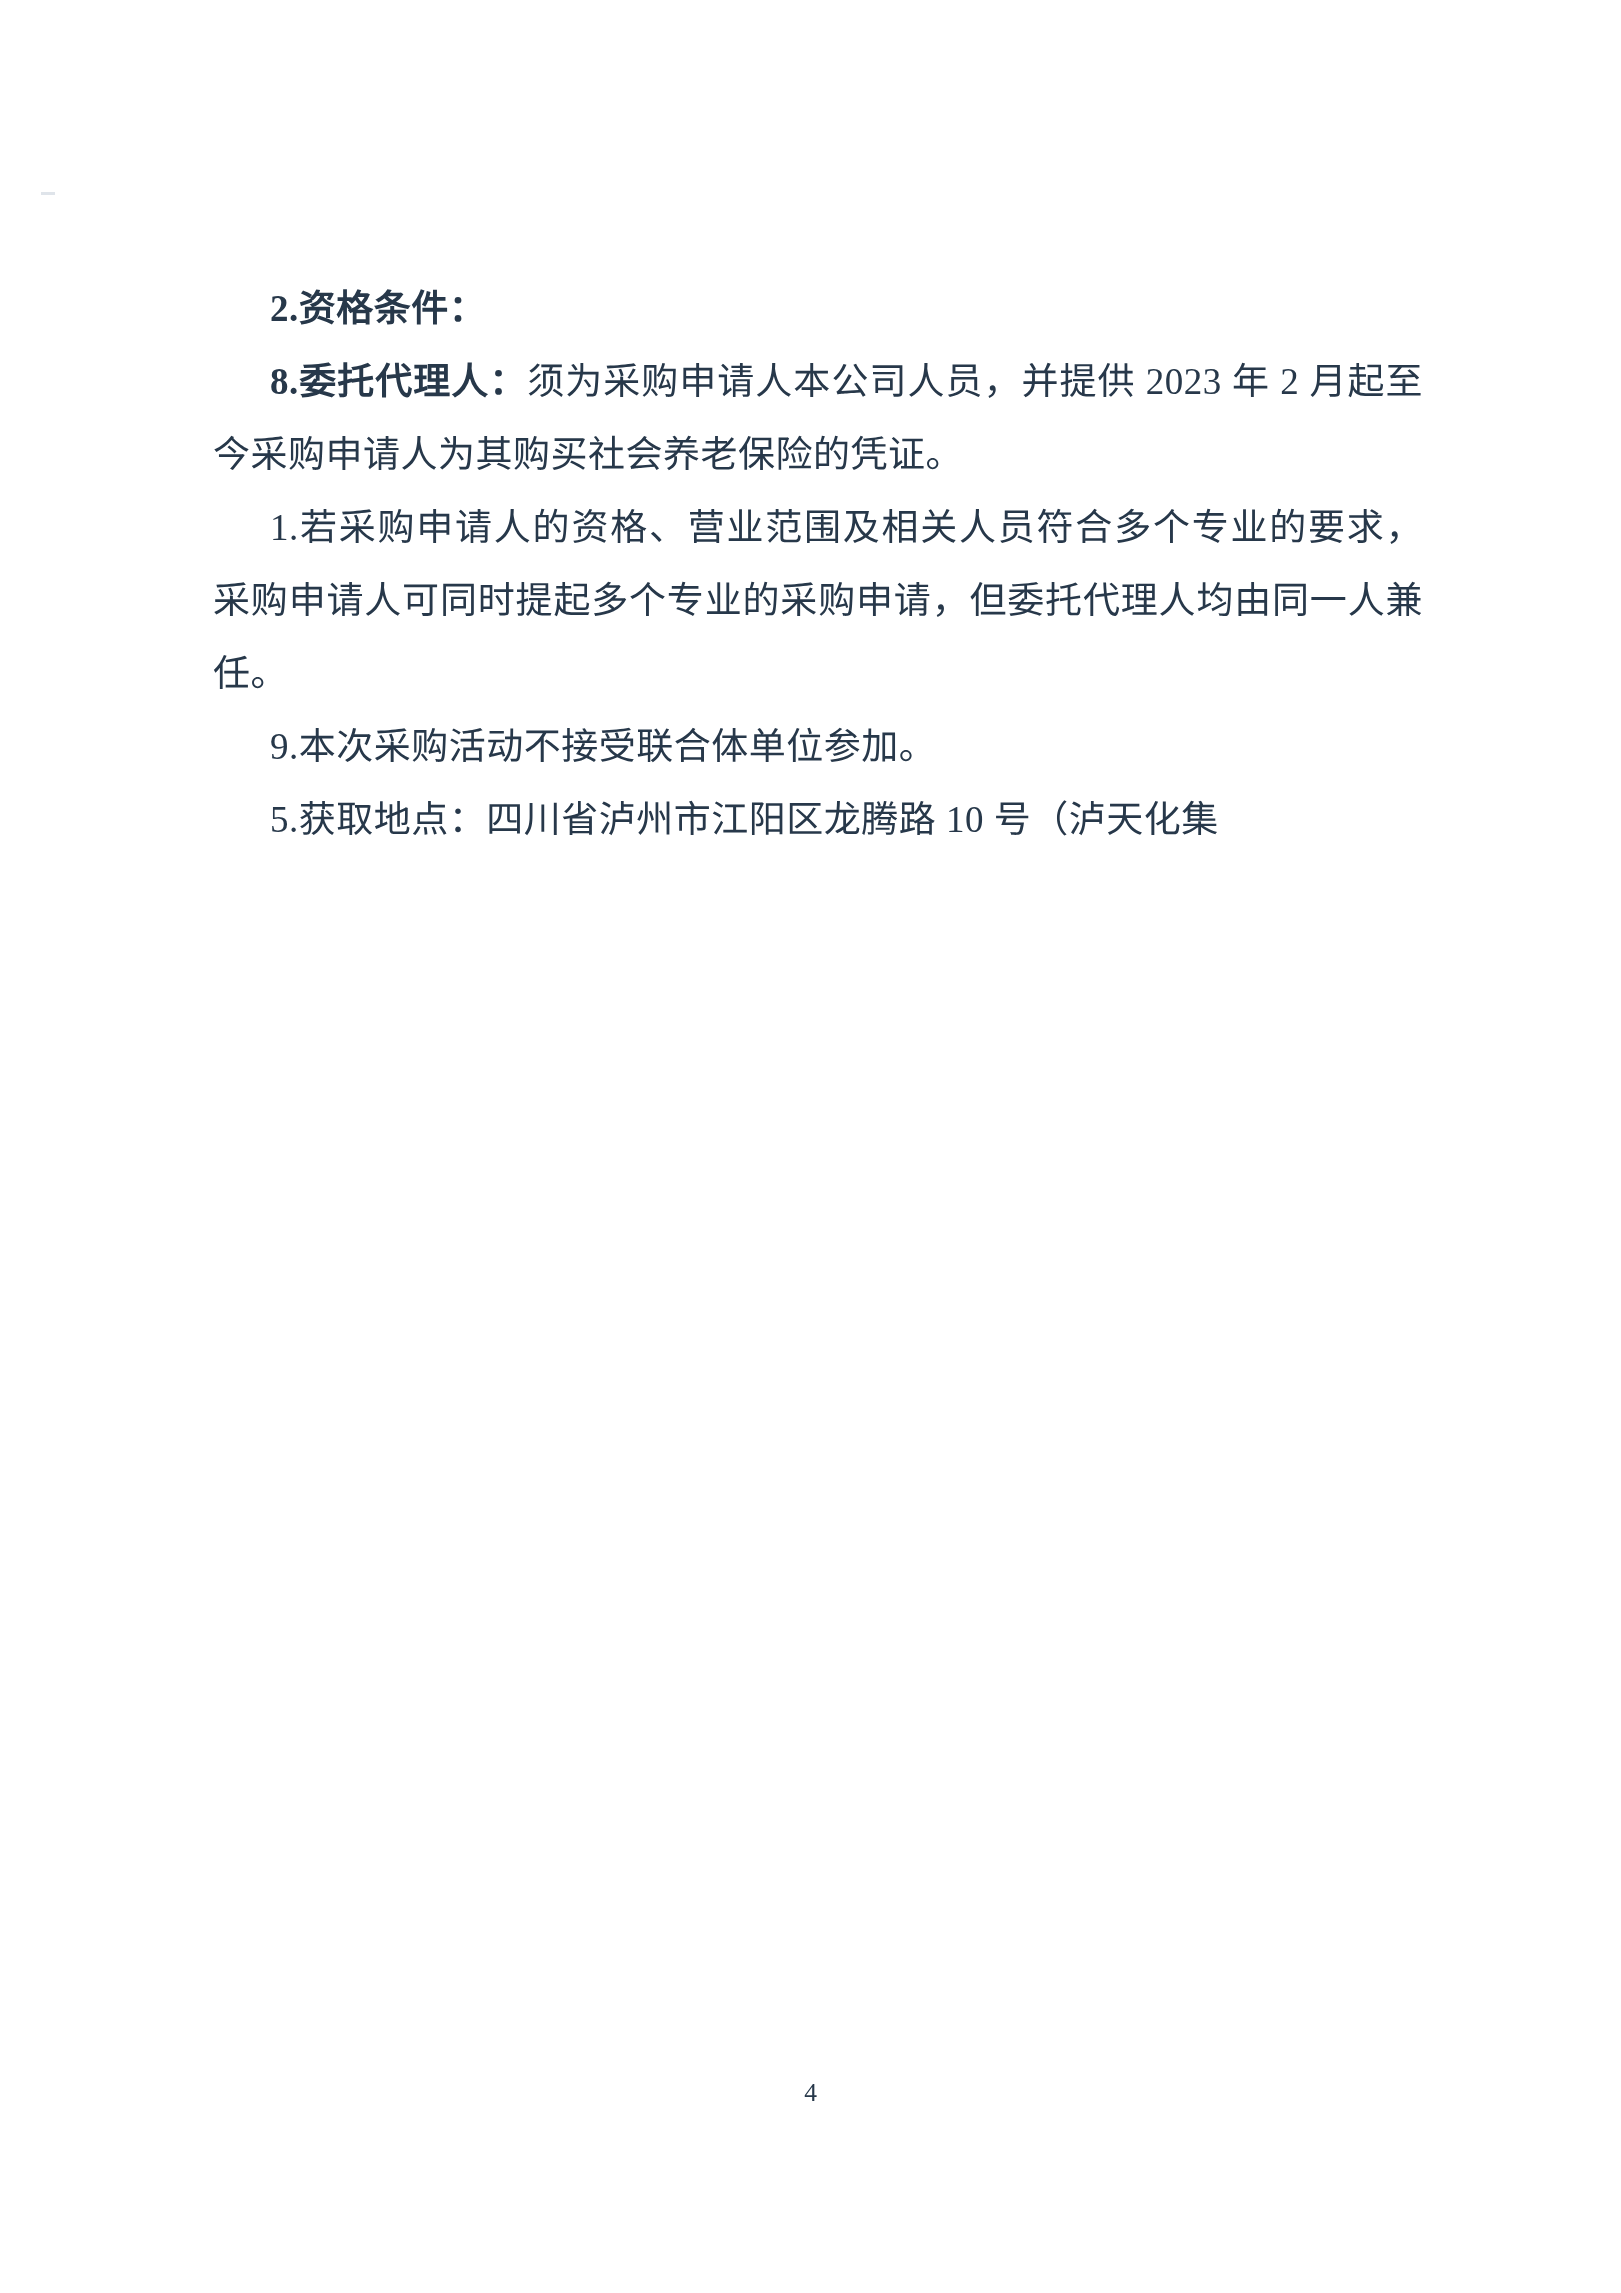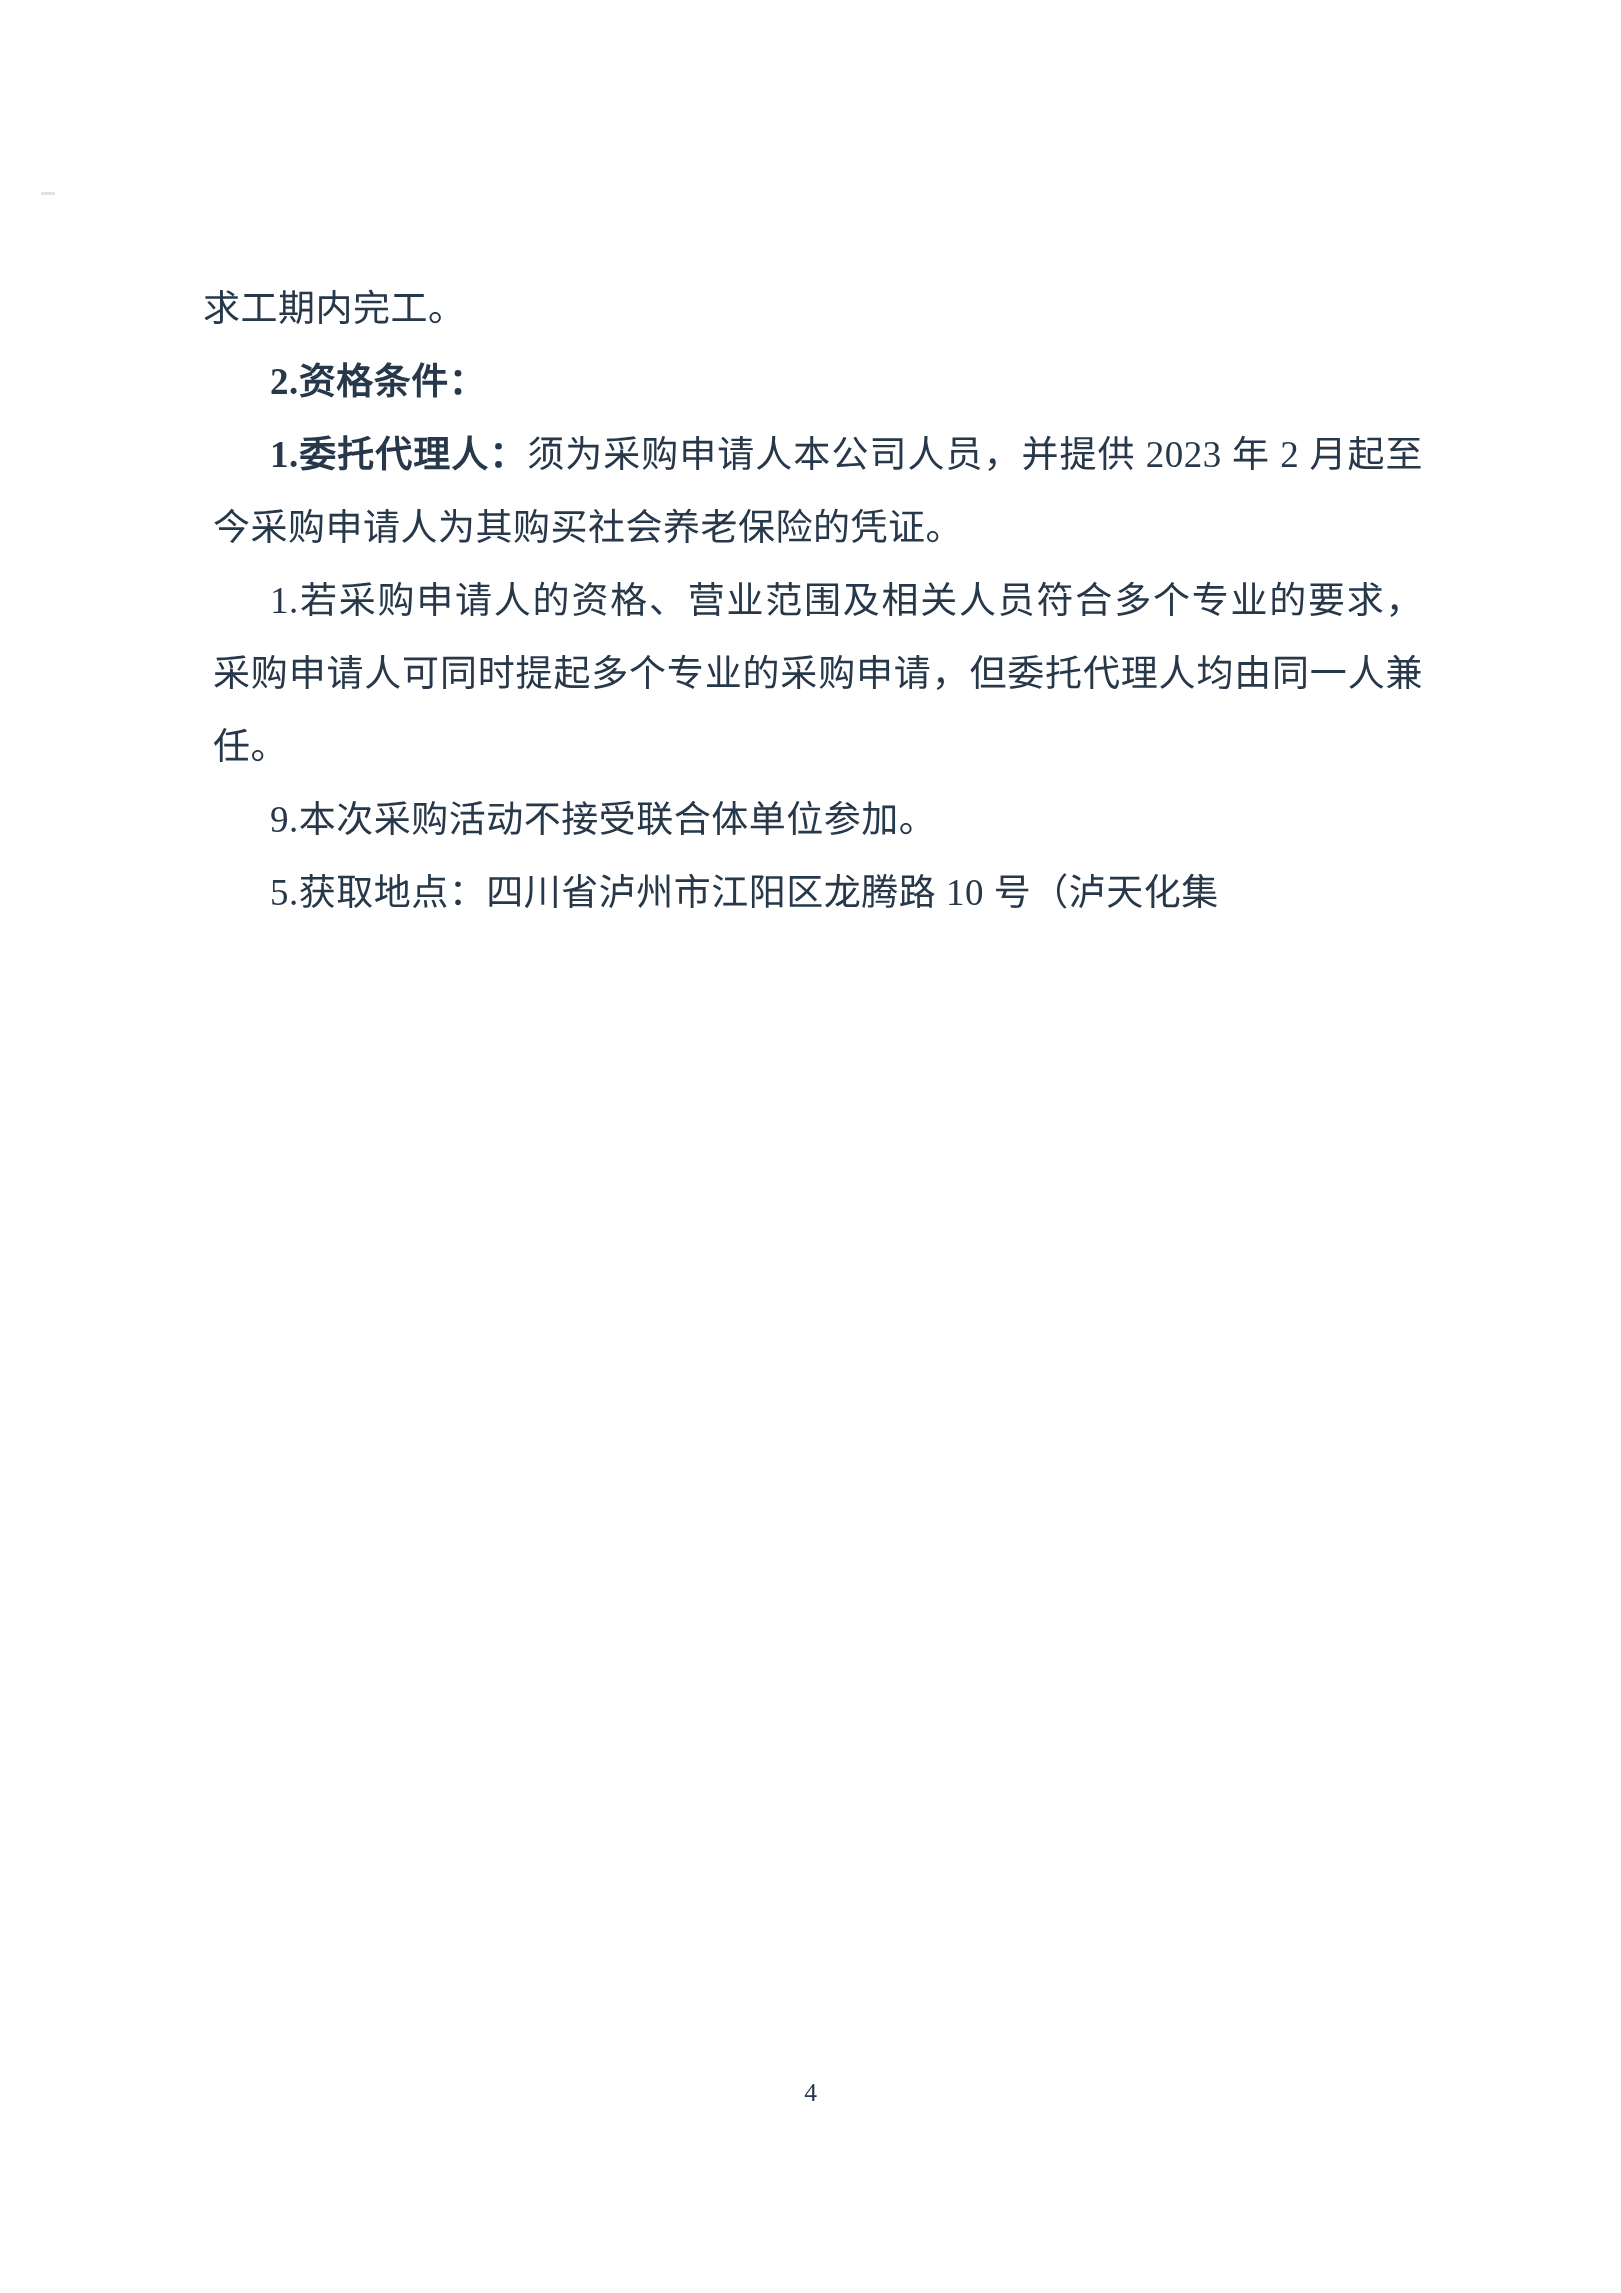--- a/index.html
+++ b/index.html
@@ -78,26 +78,25 @@
 </style>
 </head>
 <body>
 
 <div class="page">
 
   <div class="edge-mark"></div>
 
   <div class="content">
 
-    <p class="para">求工期内完工。</p>
 
     <p class="para indent-half bold">2.资格条件：</p>
 
 
-    <p class="para indent-half"><span class="bold">1.委托代理人：</span><span>须为采购申请人本公司人员，并提供 2023 年 2 月起至今采购申请人为其购买社会养老保险的凭证。</span></p>
+    <p class="para indent-half"><span class="bold">8.委托代理人：</span><span>须为采购申请人本公司人员，并提供 2023 年 2 月起至今采购申请人为其购买社会养老保险的凭证。</span></p>
 
     <p class="para indent-half">1.若采购申请人的资格、营业范围及相关人员符合多个专业的要求，采购申请人可同时提起多个专业的采购申请，但委托代理人均由同一人兼任。</p>
 
     <p class="para indent-half">9.本次采购活动不接受联合体单位参加。</p>
 
 
 
 
     <p class="para indent-half">5.获取地点：四川省泸州市江阳区龙腾路 10 号（泸天化集</p>
 

